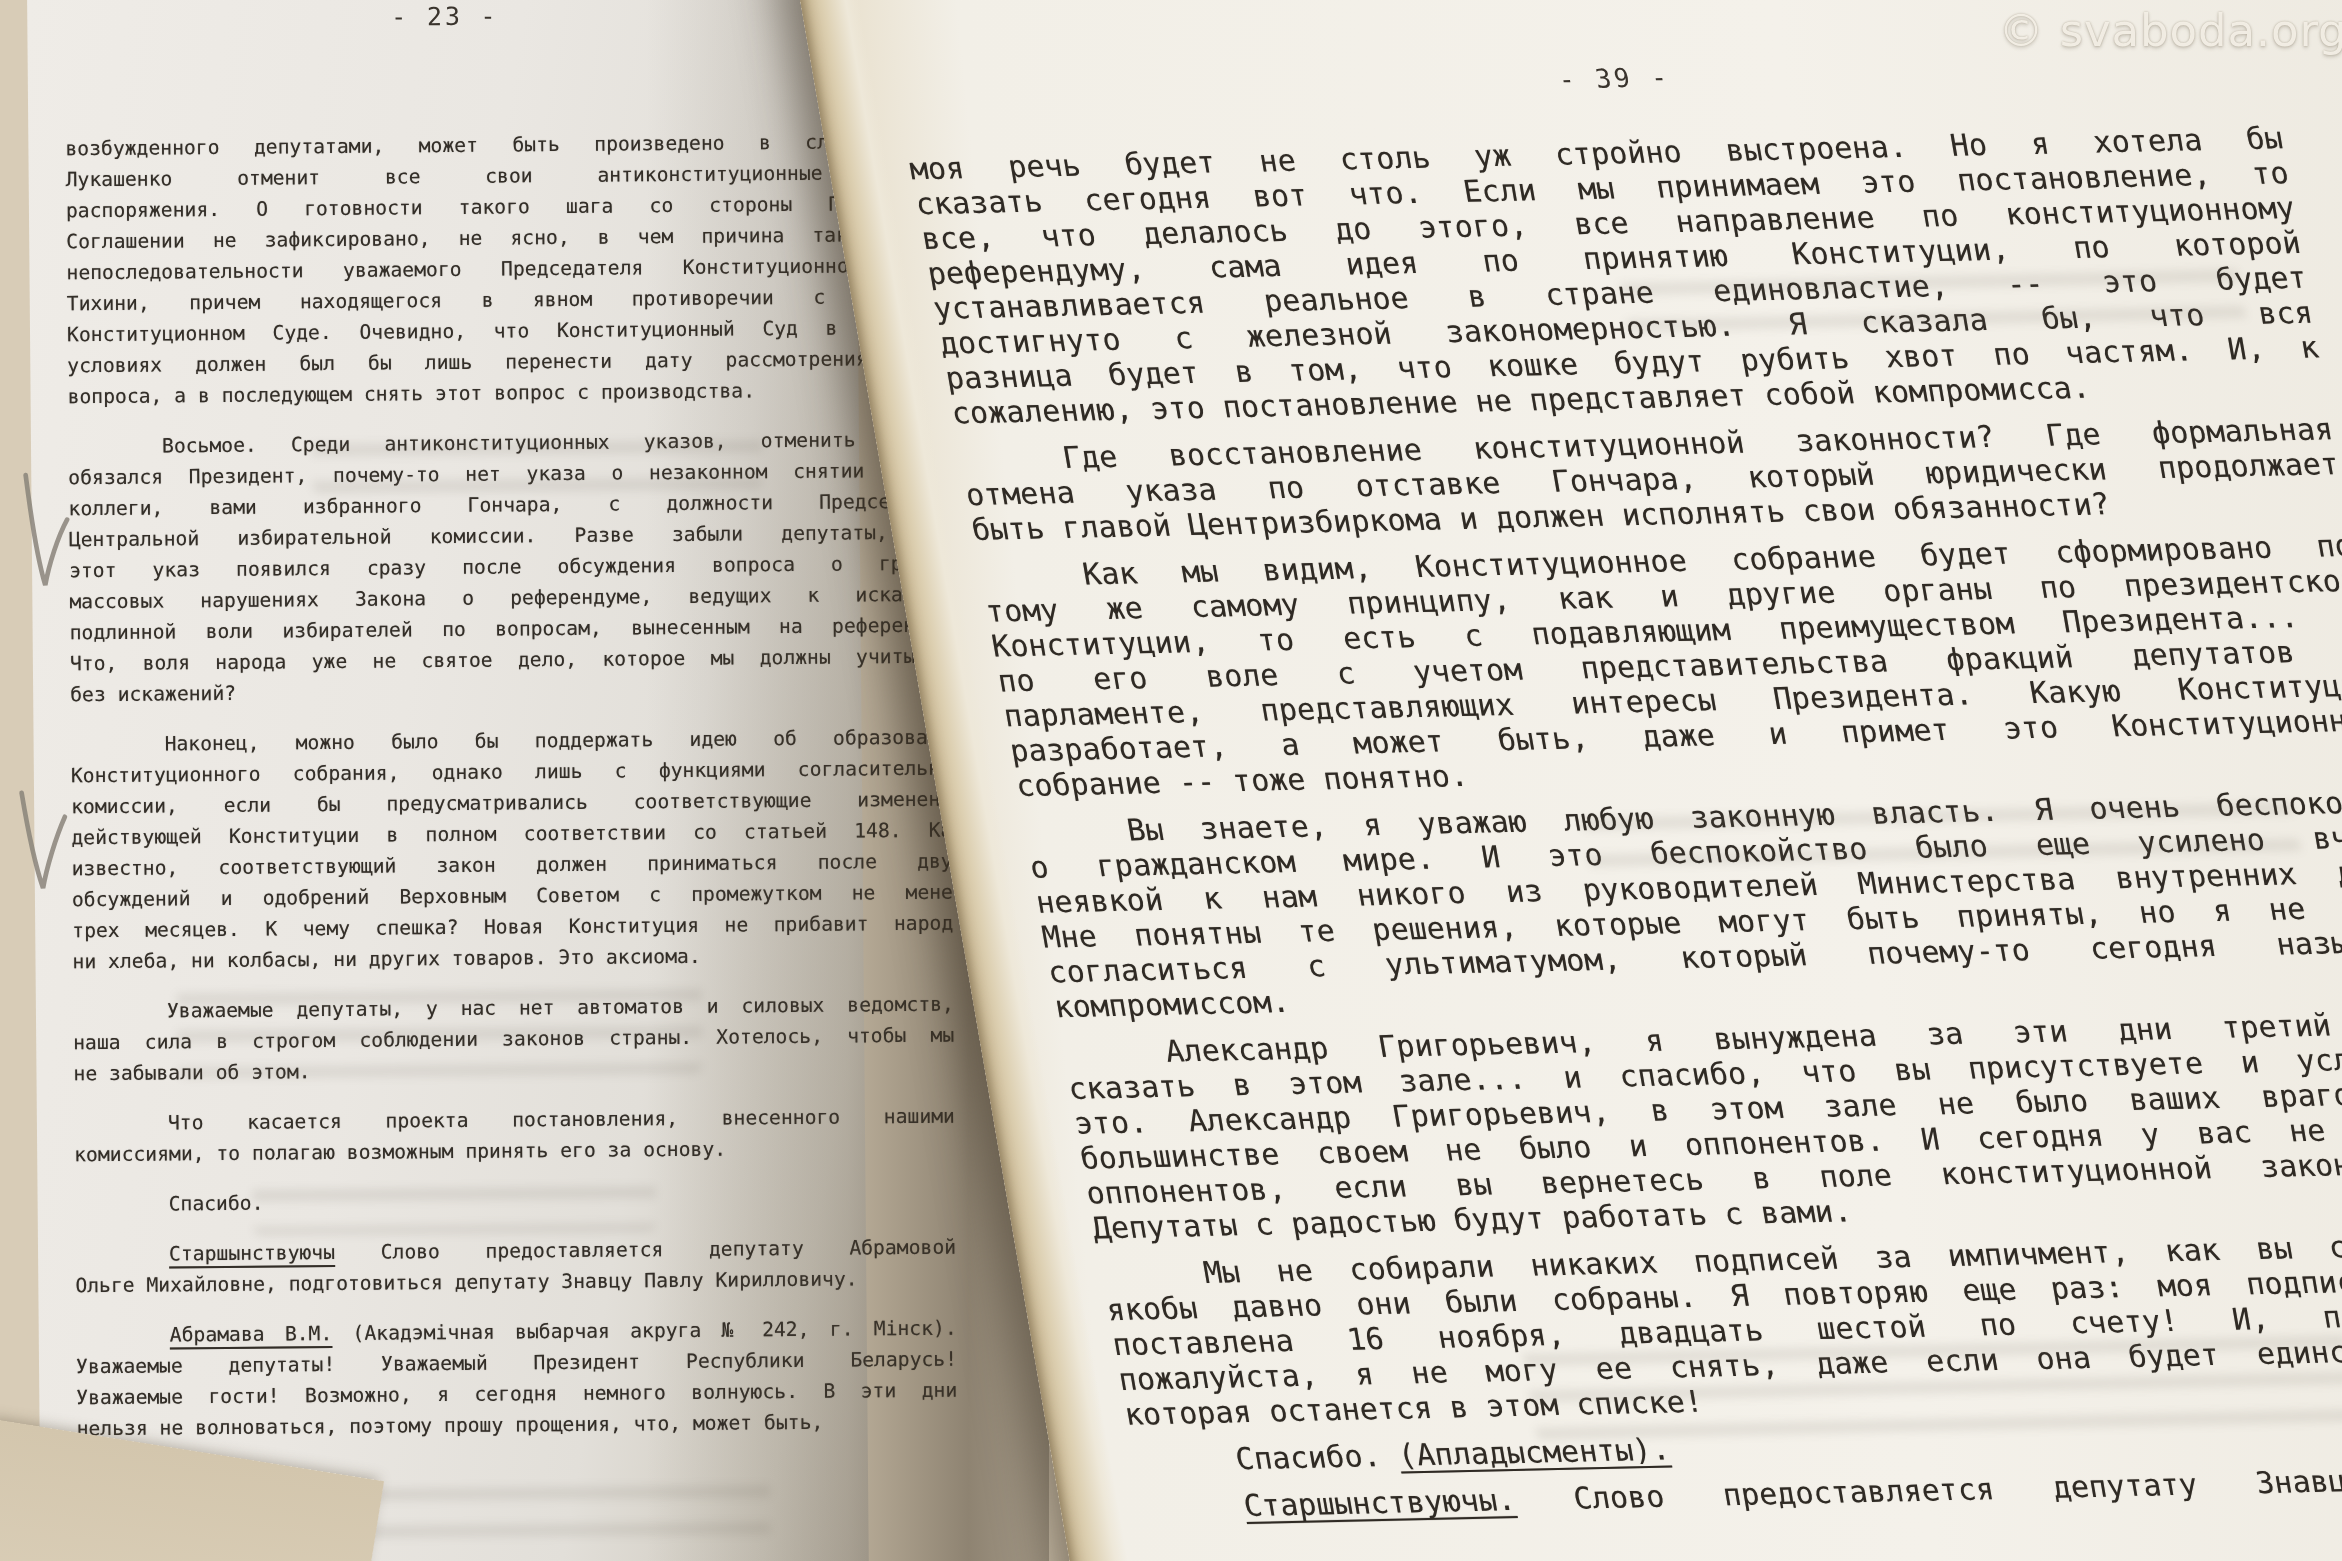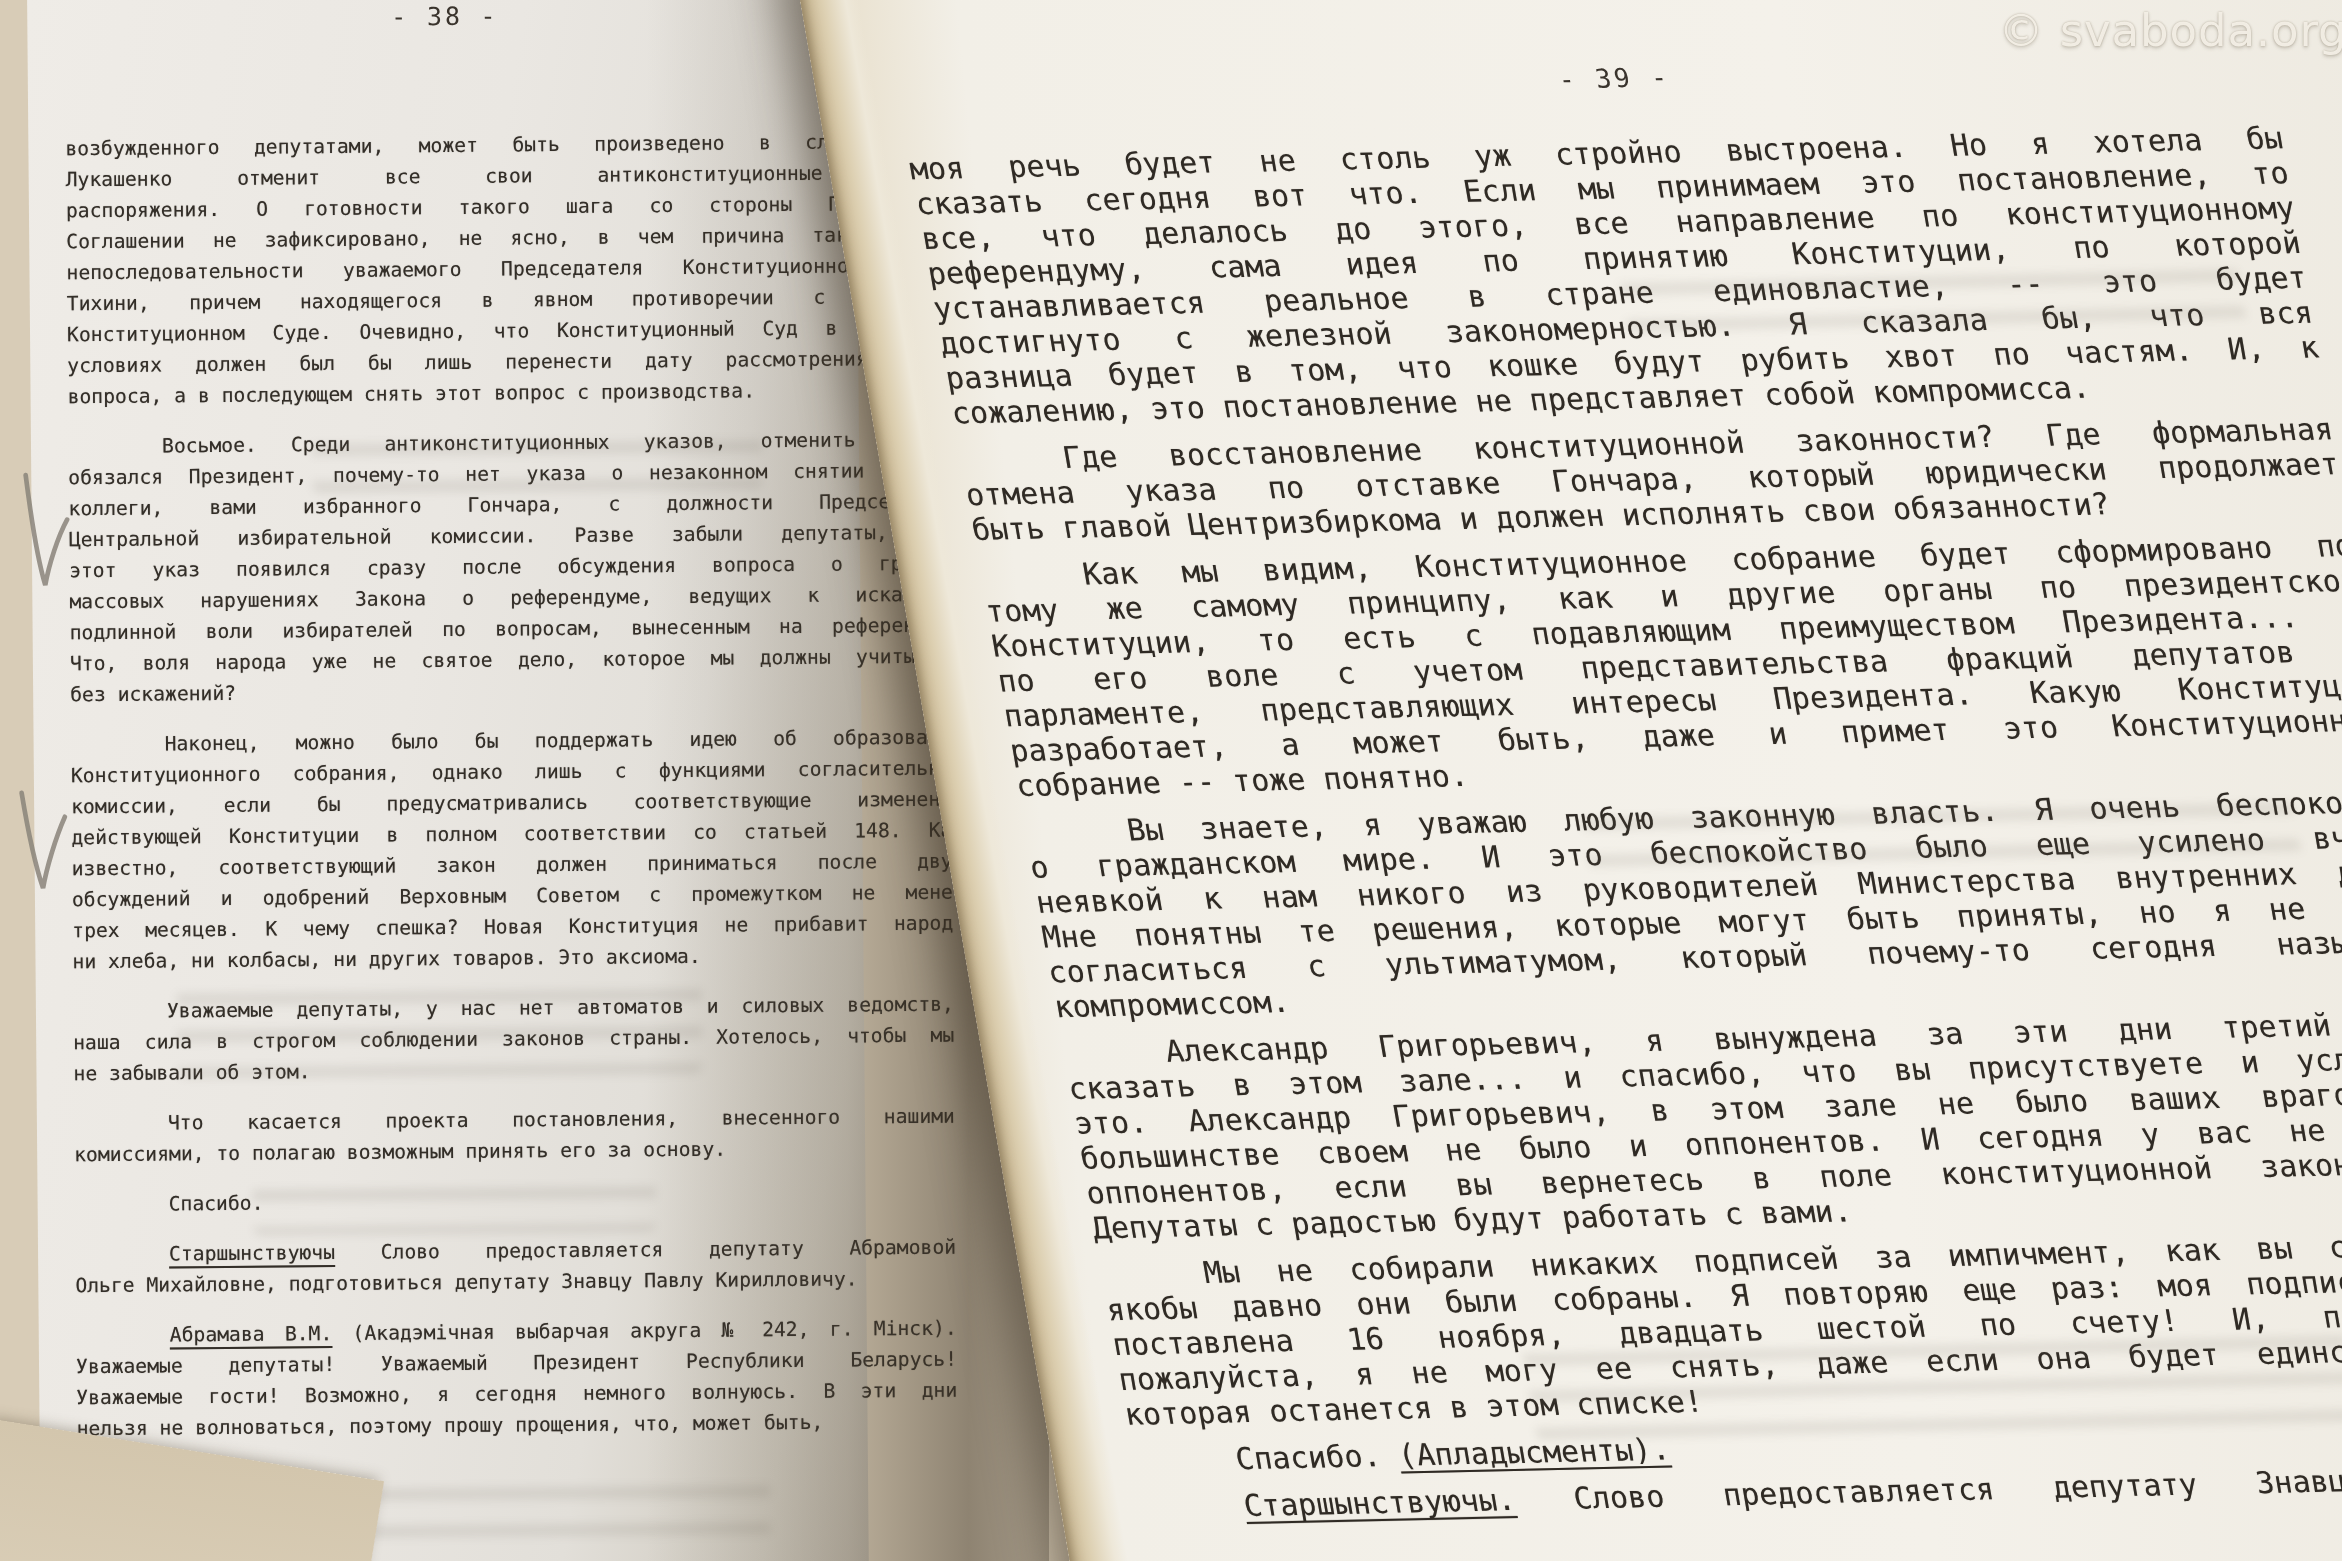--- a/index.html
+++ b/index.html
@@ -86,21 +86,21 @@
     color:rgba(246,242,233,.92);
     text-shadow:0 0 1.9px rgba(135,123,100,.55),0 1.9px 3.7px rgba(105,93,75,.28);
   }
 </style>
 </head>
 <body>
 
 <div class="photo">
 
   <div class="page-left">
-    <div class="pgnum pgnum-l">- 38 -</div>
+    <div class="pgnum pgnum-l">- 23 -</div>
     <div class="lines lines-l" id="left-lines">
         <div class="ln"><span>возбужденного депутатами, может быть произведено в случае, ес</span></div>
         <div class="ln"><span>Лукашенко отменит все свои антиконституционные указы</span></div>
         <div class="ln"><span>распоряжения. О готовности такого шага со стороны Президента</span></div>
         <div class="ln"><span>Соглашении не зафиксировано, не ясно, в чем причина такой явно</span></div>
         <div class="ln"><span>непоследовательности уважаемого Председателя Конституционного Суд</span></div>
         <div class="ln"><span>Тихини, причем находящегося в явном противоречии с Законом</span></div>
         <div class="ln"><span>Конституционном Суде. Очевидно, что Конституционный Суд в нынешни</span></div>
         <div class="ln"><span>условиях должен был бы лишь перенести дату рассмотрения этог</span></div>
         <div class="ln end"><span>вопроса, а в последующем снять этот вопрос с производства.</span></div>

